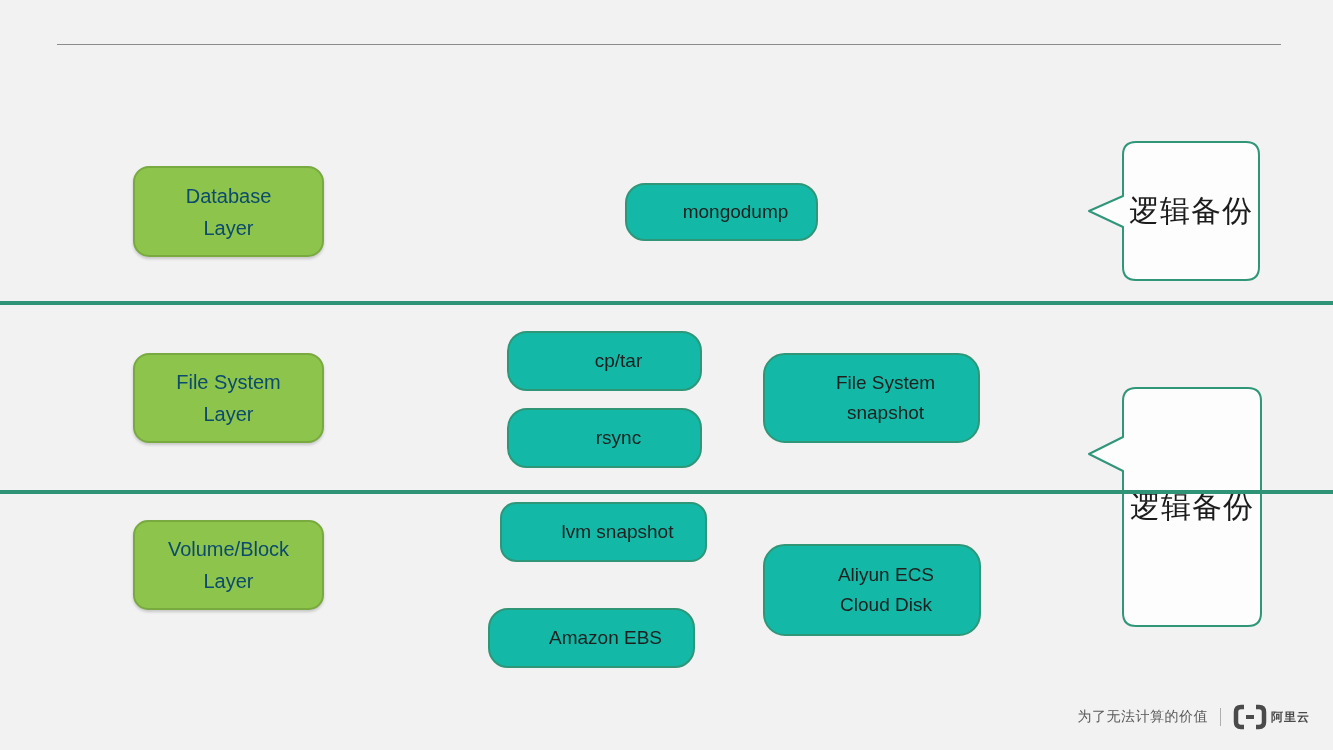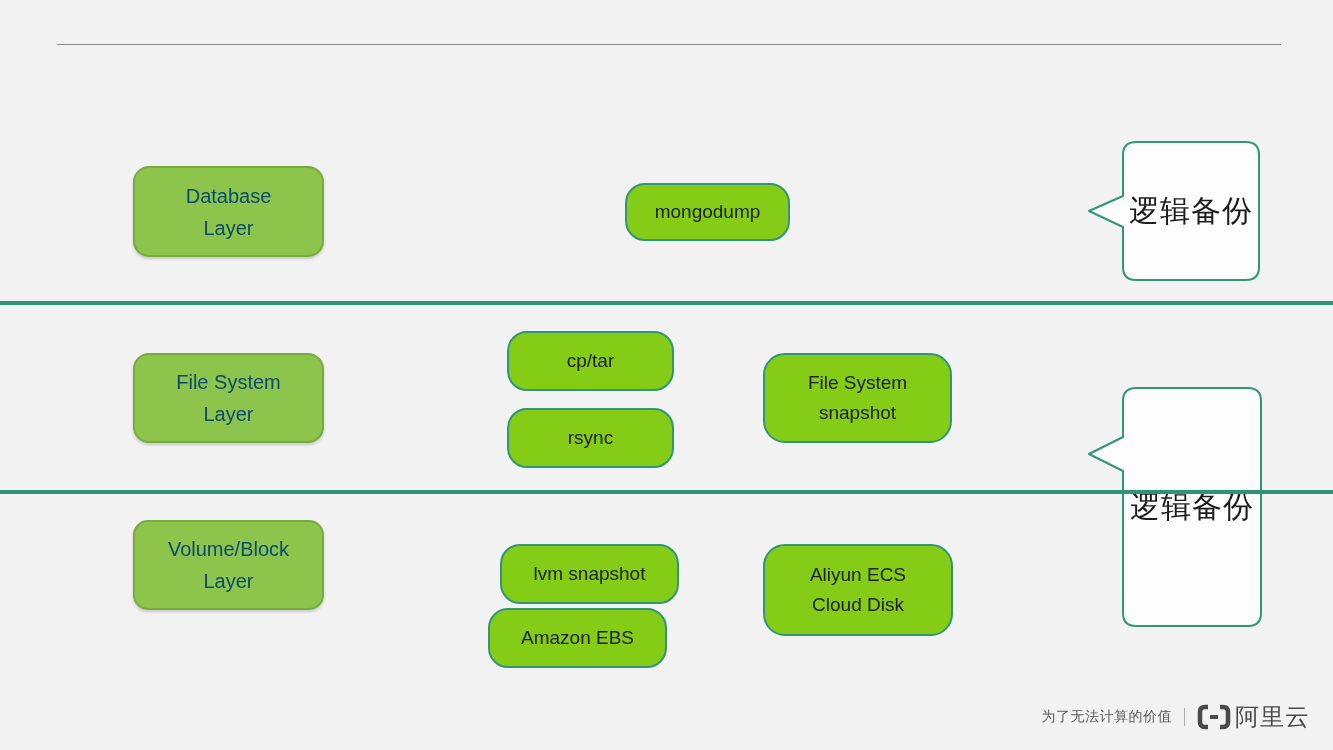--- a/index.html
+++ b/index.html
@@ -34,53 +34,53 @@
     display:flex;flex-direction:column;align-items:center;justify-content:center;
     text-align:center;
     box-shadow:0 2px 3px rgba(0,0,0,.18);
   }
   .box-database{left:133px;top:166px;width:187px;height:87px;}
   .box-filesystem{left:133px;top:353px;width:187px;height:86px;}
   .box-volume{left:133px;top:520px;width:187px;height:86px;border-radius:15px;}
 
   .tool-box{
     position:absolute;z-index:2;
-    background:#84cc16;border:2px solid #2f9678;
+    background:#14b8a6;border:2px solid #2f9678;
     color:#1f1f1f;font-size:19px;
     display:flex;flex-direction:column;align-items:center;justify-content:center;
-    text-align:left;line-height:30px;
+    text-align:left;line-height:30px;padding-left:28px;
   }
   .pill{border-radius:20px;}
   .card{border-radius:22px;}
   .box-mongodump{left:625px;top:183px;width:161px;height:54px;}
   .box-cptar{left:507px;top:331px;width:163px;height:56px;}
   .box-rsync{left:507px;top:408px;width:163px;height:56px;}
   .box-fssnap{left:763px;top:353px;width:185px;height:86px;}
-  .box-lvm{left:500px;top:544px;width:175px;height:56px;}
+  .box-lvm{left:500px;top:502px;width:175px;height:56px;border-radius:16px;}
   .box-ebs{left:488px;top:608px;width:175px;height:56px;}
   .box-ecs{left:763px;top:544px;width:186px;height:88px;}
 
   .callout{position:absolute;z-index:1;}
   .callout svg{position:absolute;left:0;top:0;display:block;}
   .callout-label{
     position:absolute;left:34px;right:0;top:0;bottom:0;
     display:flex;align-items:center;justify-content:center;
     font-size:30px;color:#1c1c1c;letter-spacing:1px;
   }
   .callout-logical{left:1088px;top:141px;width:172px;height:140px;}
   .callout-physical{left:1088px;top:387px;width:174px;height:240px;}
 
   .footer{
     position:absolute;right:23px;top:703px;height:28px;
     display:flex;align-items:center;gap:12px;
   }
   .slogan{font-size:14px;color:#595959;letter-spacing:.5px;}
   .footer-sep{width:1px;height:18px;background:#aeaeae;}
   .brand{display:flex;align-items:center;gap:4px;color:#4a4a4a;}
-  .brand-name{font-size:24px;font-weight:400;letter-spacing:1px;}
+  .brand-name{font-size:12px;font-weight:700;letter-spacing:1px;}
 </style>
 </head>
 <body>
 
 <div class="slide">
 
   <div class="top-rule"></div>
 
   <div class="divider divider-1"></div>
   <div class="divider divider-2"></div>

